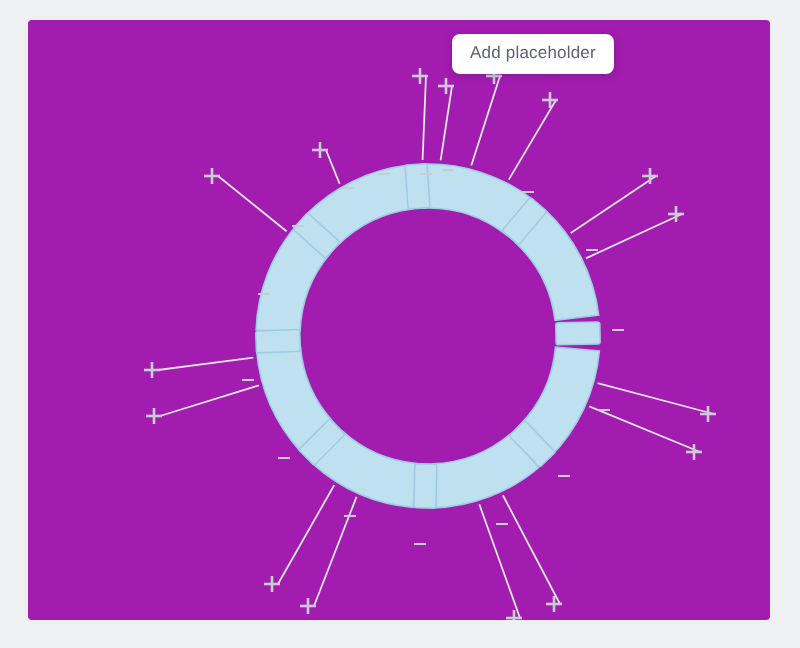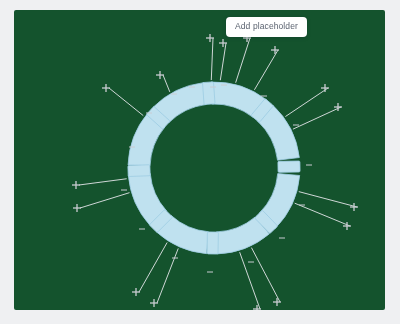--- a/index.html
+++ b/index.html
@@ -6,21 +6,21 @@
   body{
     width:400px;height:324px;
     background:#eff0f2;
     font-family:"Liberation Sans", sans-serif;
     overflow:hidden;
   }
   #card{
     position:absolute;
     left:14px;top:10px;
     width:371px;height:300px;
-    background:#14532d;
+    background:#a21caf;
     border-radius:2px;
   }
   #diagram{position:absolute;left:0;top:0;width:371px;height:300px;}
   #tooltip{
     position:absolute;
     left:212px;top:7px;
     background:#ffffff;
     border-radius:4px;
     padding:5px 9px 6px 9px;
     box-shadow:0 1px 4px rgba(20,30,50,.18), 0 0 1px rgba(20,30,50,.12);

